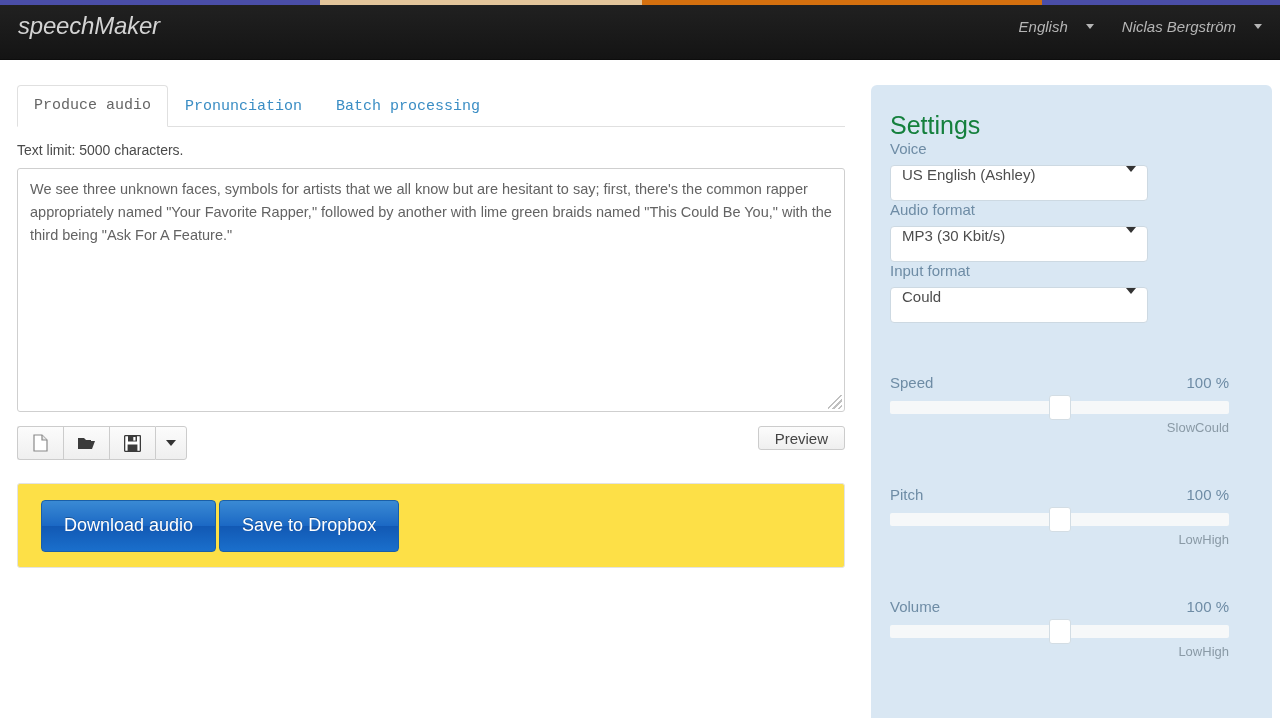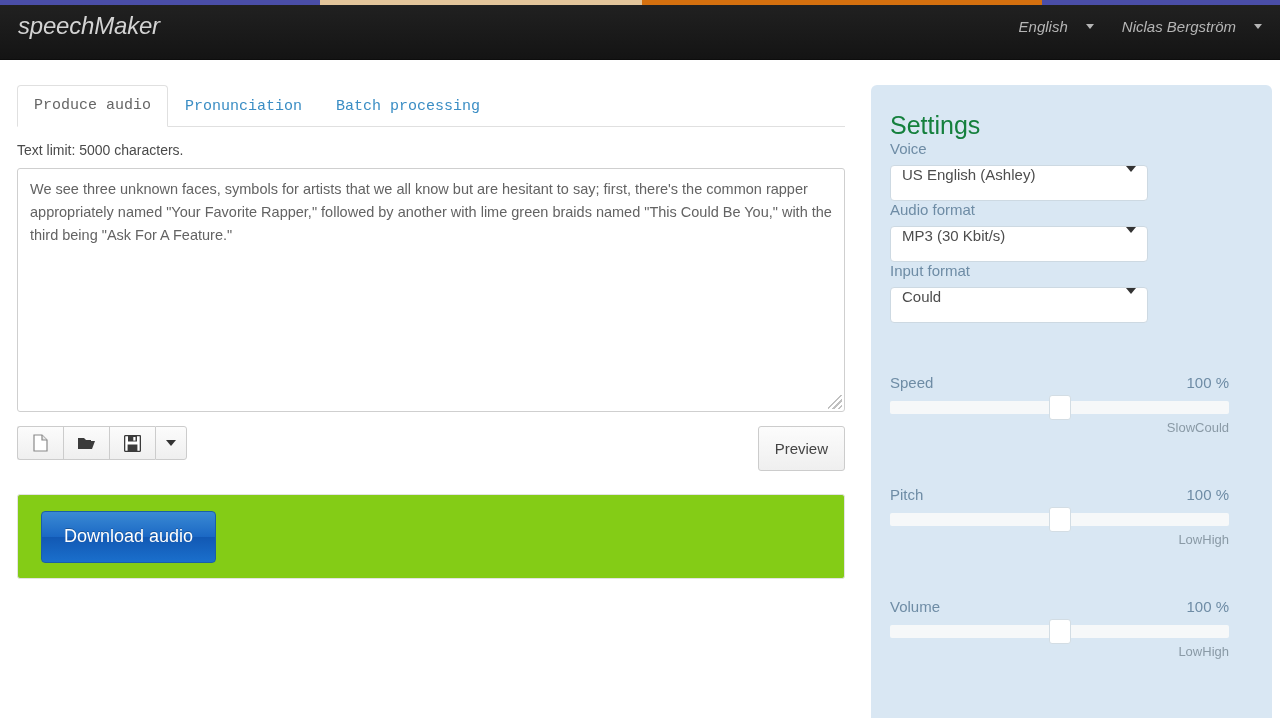--- a/index.html
+++ b/index.html
@@ -143,36 +143,36 @@
     font-family: "Liberation Sans", sans-serif;
   }
   .btn-group .btn-gray { width: 46px; border-right-width: 0; }
   .btn-group .btn-gray:first-child { border-radius: 3px 0 0 3px; }
   .btn-group .btn-gray:last-child {
     border-right-width: 1px; border-radius: 0 3px 3px 0; width: 32px;
   }
   .btn-preview {
     border-radius: 3px;
     padding: 8px 16px;
-    height: 45px;
+    height: 24px;
     font-size: 15px;
   }
   .icon-svg { display: block; }
   .caret-dark {
     width: 0; height: 0;
     border-left: 5px solid transparent;
     border-right: 5px solid transparent;
     border-top: 6px solid #333333;
   }
 
   
   .action-bar {
     margin-top: 23px;
     width: 828px; height: 85px;
-    background: #84cc16;
+    background: #fde047;
     border: 1px solid #e3e3e3;
     border-radius: 3px;
     display: flex; align-items: center;
     padding-left: 23px;
     gap: 3px;
   }
   .btn-blue {
     background: linear-gradient(to bottom, #3a8ad4 0%, #1b68c4 50%, #1259b4 51%, #1a6fcc 100%);
     border: 1px solid #1a5fa8;
     border-radius: 4px;
@@ -324,20 +324,21 @@
         <div class="btn-gray">
           <span class="caret-dark"></span>
         </div>
       </div>
 
       <div class="btn-gray btn-preview">Preview</div>
     </div>
 
     <div class="action-bar">
       <div class="btn-blue">Download audio</div>
+      <div class="btn-blue">Save to Dropbox</div>
     </div>
   </div>
 
   <div class="settings">
     <h2 class="settings-title">Settings</h2>
 
     <div class="field-label">Voice</div>
     <div class="select">
       <span>US English (Ashley)</span>
       <span class="caret-sel"></span>

